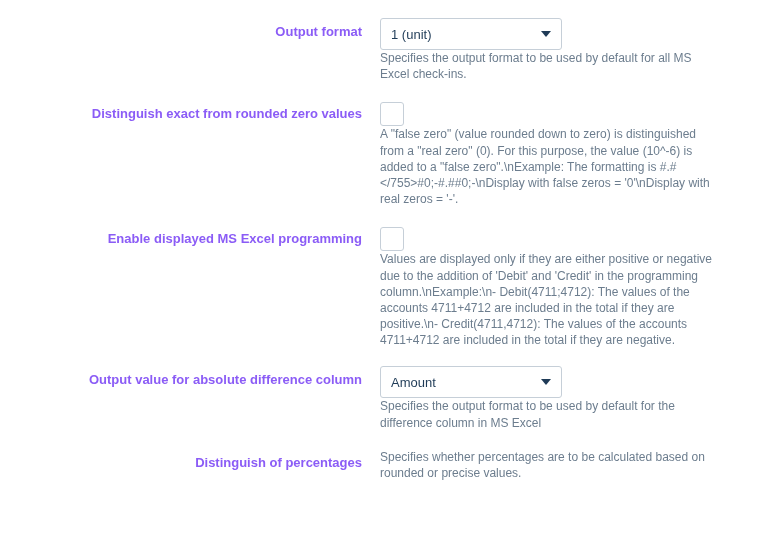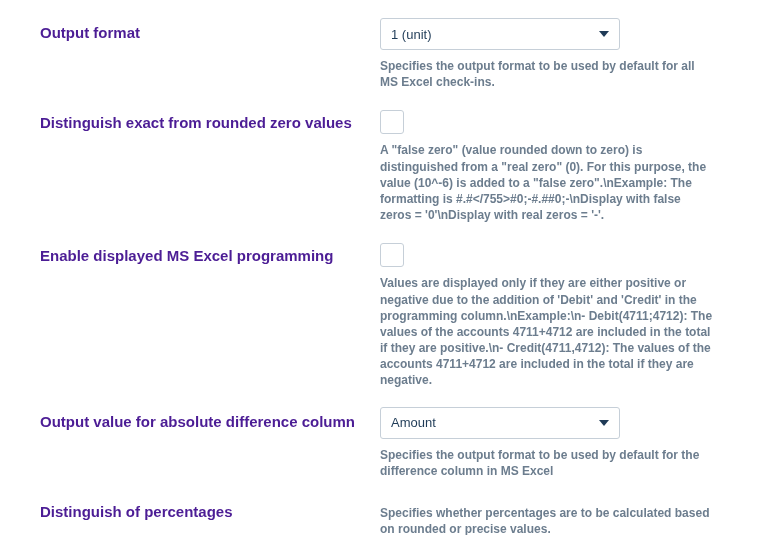--- a/index.html
+++ b/index.html
@@ -13,32 +13,33 @@
     width: 780px;
   }
   .row {
     display: flex;
     align-items: flex-start;
     margin-bottom: 18px;
   }
   .label-col {
     width: 340px;
     flex: 0 0 340px;
+    text-align: right;
     padding-right: 18px;
     padding-top: 6px;
     font-weight: 700;
-    color: #4c1d95;
-    font-size: 15px;
+    color: #8b5cf6;
+    font-size: 13px;
   }
   .control-col {
     flex: 0 0 335px;
     width: 335px;
   }
   .select {
-    width: 240px;
+    width: 182px;
     height: 32px;
     border: 1px solid #c6cfd8;
     border-radius: 3px;
     display: flex;
     align-items: center;
     justify-content: space-between;
     padding: 0 10px;
     cursor: pointer;
     background: #fff;
   }
@@ -53,25 +54,25 @@
   .checkbox {
     width: 24px;
     height: 24px;
     border: 1px solid #c6cfd8;
     border-radius: 3px;
     background: #fff;
     cursor: pointer;
     margin-top: 2px;
   }
   .helptext {
-    margin-top: 8px;
+    margin-top: 0;
     font-size: 12px;
     line-height: 1.35;
     color: #6c7d8e;
-    font-weight: 700;
+    font-weight: 400;
   }
 </style>
 </head>
 <body>
 
 <div class="row">
   <div class="label-col">Output format</div>
   <div class="control-col">
     <div class="select">
       <span class="select-value">1 (unit)</span>

